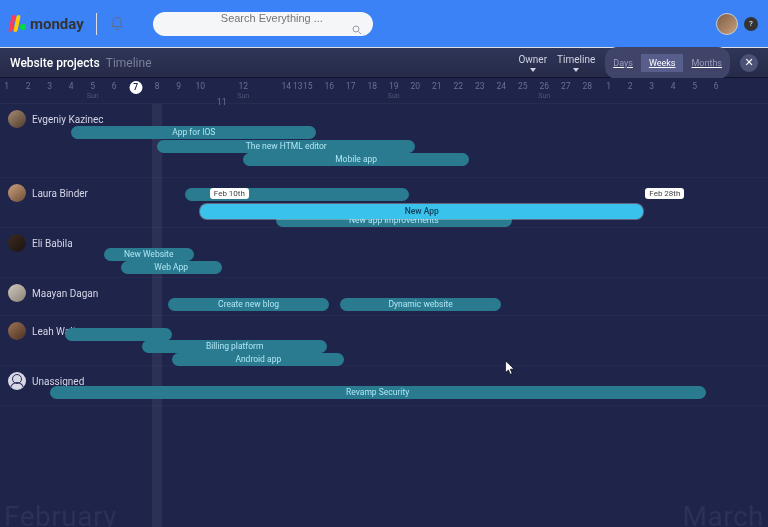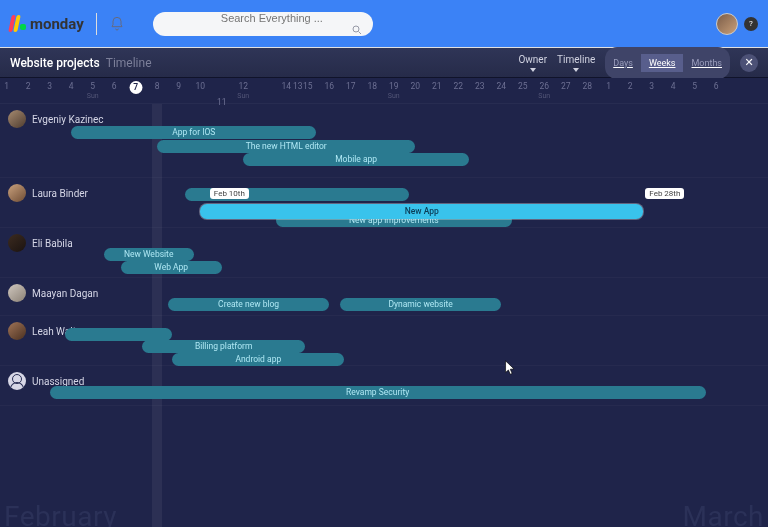--- a/index.html
+++ b/index.html
@@ -313,21 +313,21 @@
         </div>
         <div class="bar" style="left: 168px; width: 161.25px; top: 20px;">Create new blog</div>
         <div class="bar" style="left: 340px; width: 161.25px; top: 20px;">Dynamic website</div>
       </div>
       <div class="row" style="top: 212px; height: 50px; position: absolute; left: 0px; right: 0px;">
         <div class="row-head">
           <div class="ava a5"></div>
           <span>Leah Walters</span>
         </div>
         <div class="bar" style="left: 64.8px; width: 107.5px; top: 12px;"></div>
-        <div class="bar" style="left: 142.2px; width: 163px; top: 24px;">Billing platform</div>
+        <div class="bar" style="left: 142.2px; width: 185px; top: 24px;">Billing platform</div>
         <div class="bar" style="left: 172.3px; width: 172px; top: 37px;">Android app</div>
       </div>
       <div class="row" style="top: 262px; height: 40px; position: absolute; left: 0px; right: 0px;">
         <div class="row-head">
           <div class="ava a6"></div>
           <span>Unassigned</span>
         </div>
         <div class="bar" style="left: 49.75px; width: 655.75px; top: 20px;">Revamp Security</div>
       </div>
     </div>

